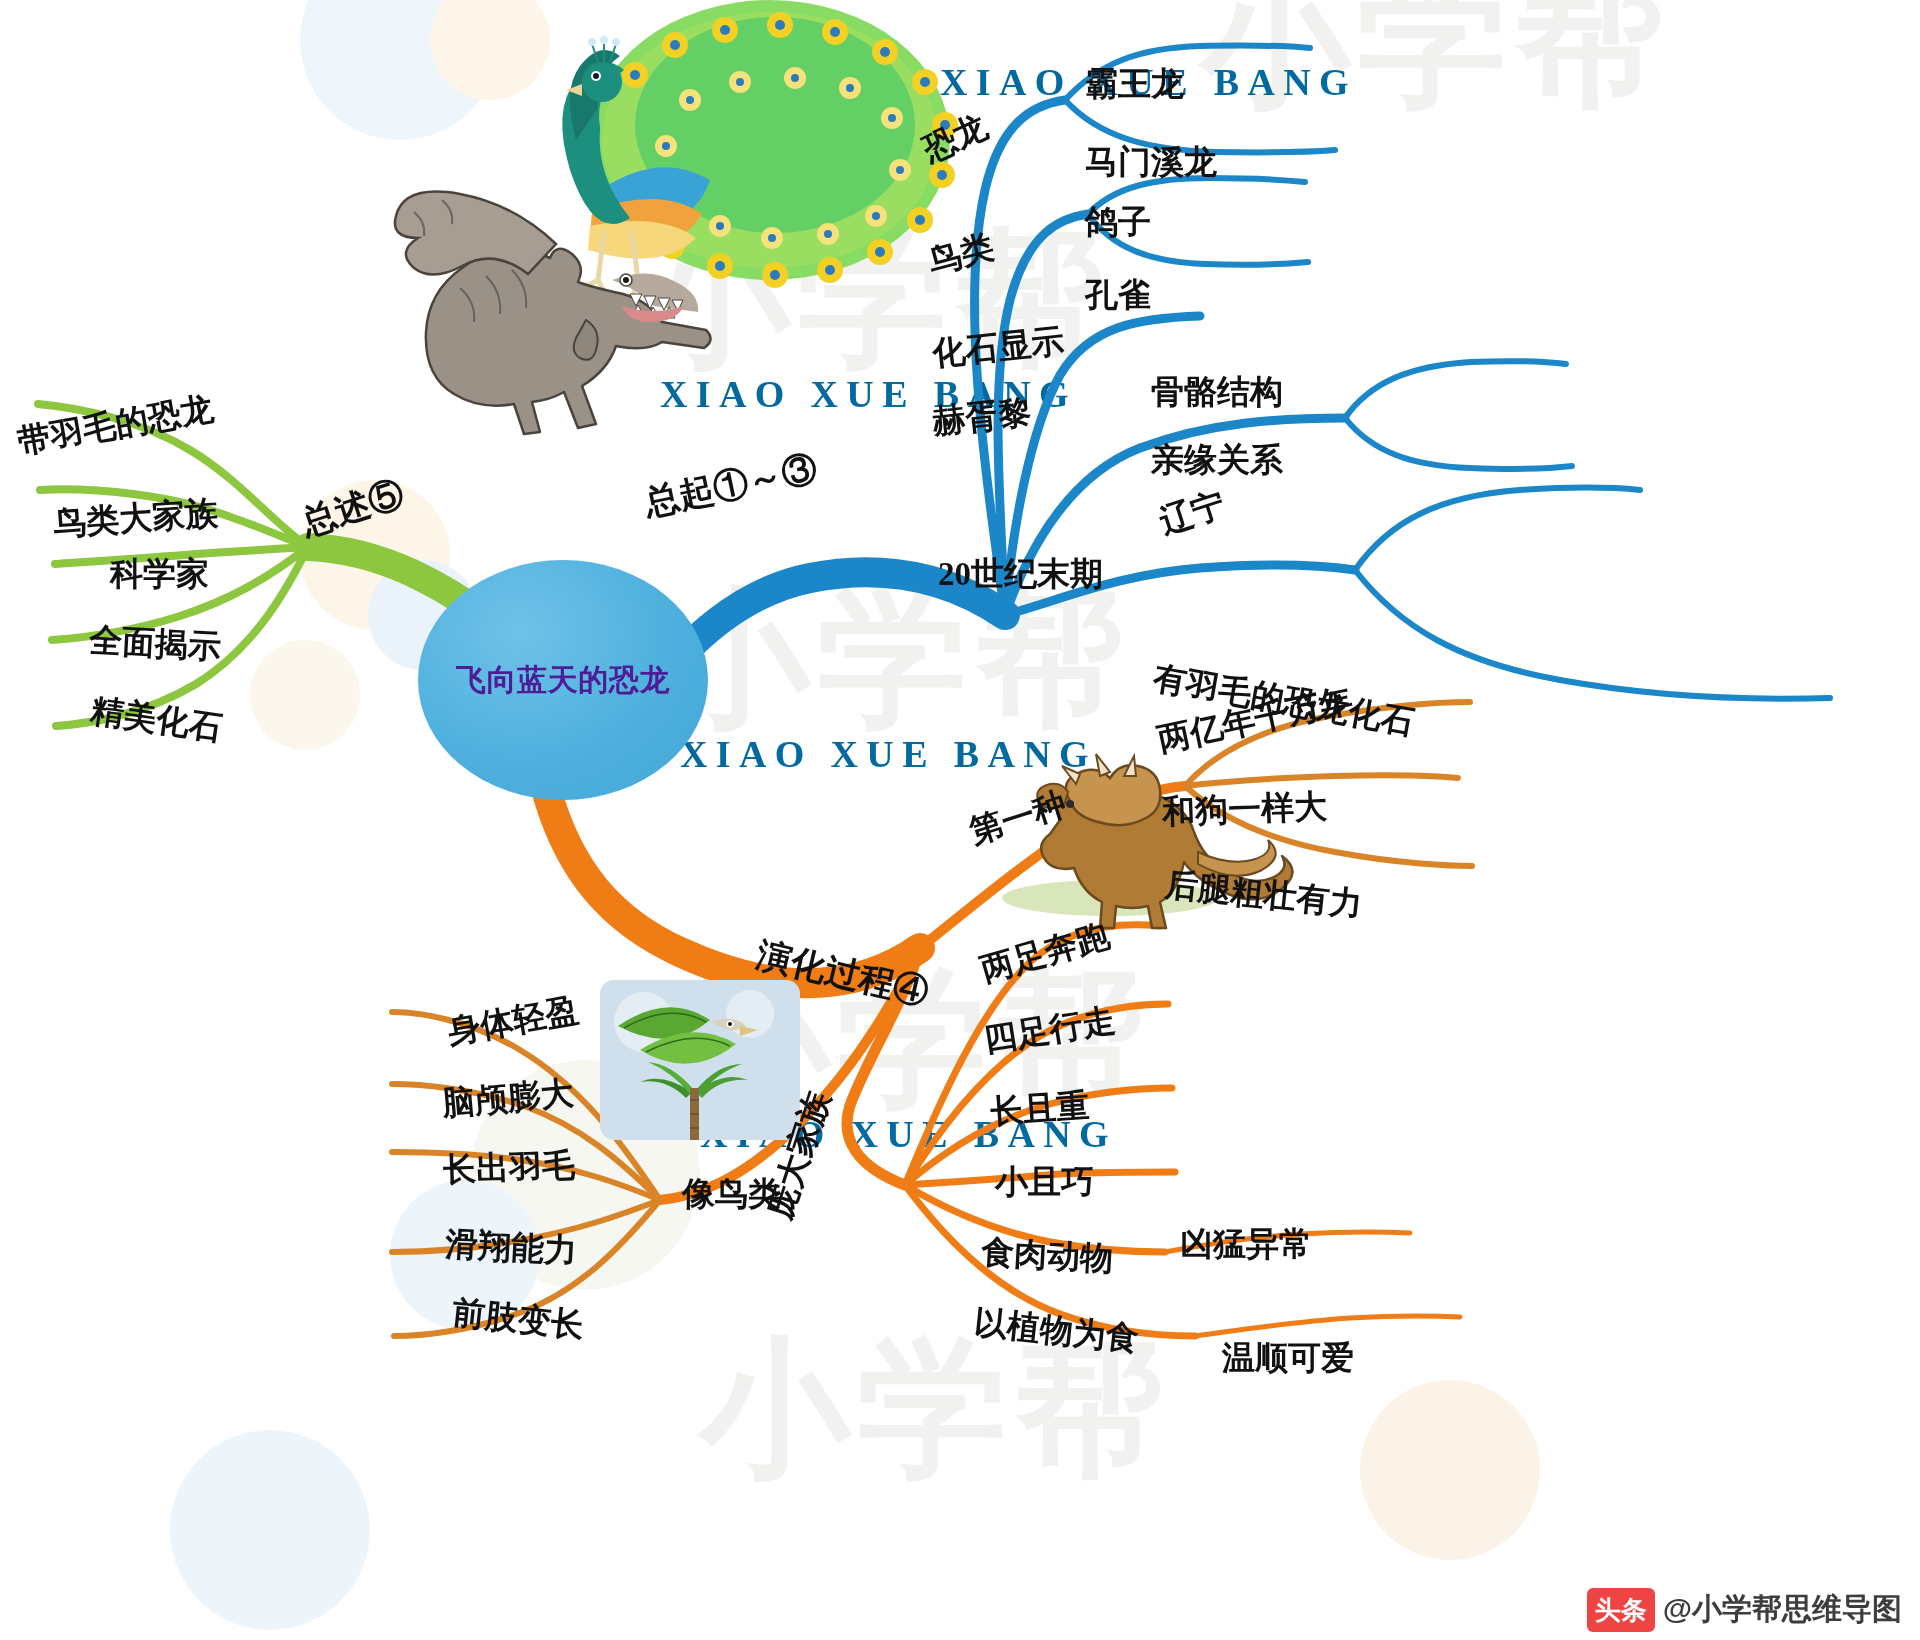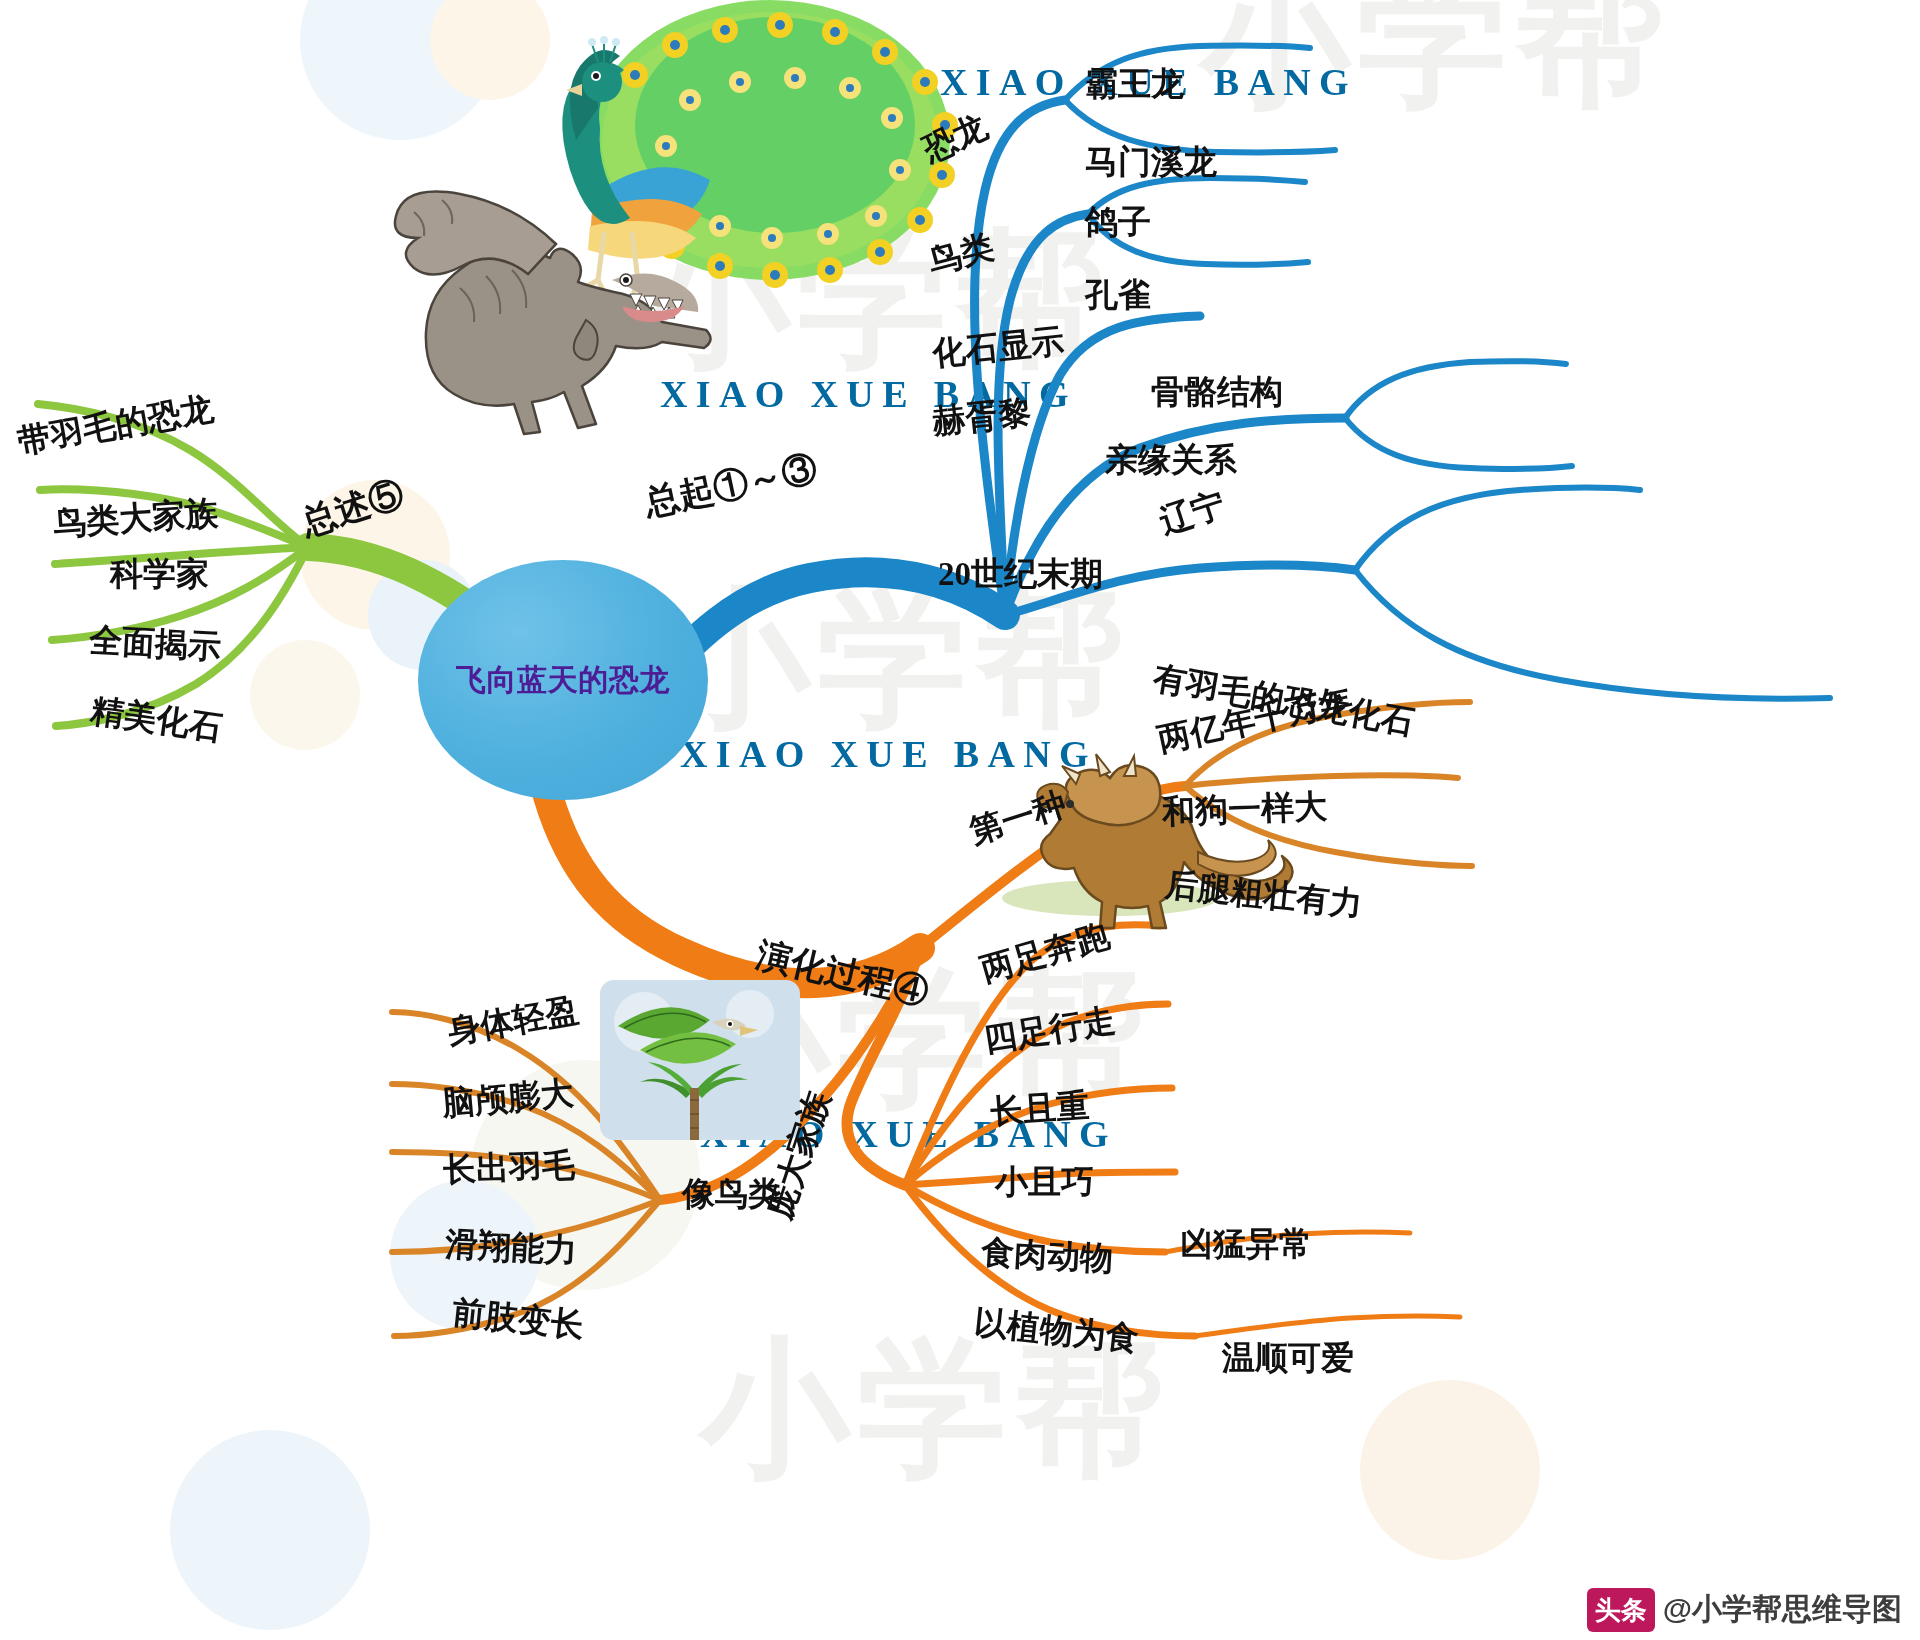--- a/index.html
+++ b/index.html
@@ -29,21 +29,21 @@
      width:290px;height:240px;border-radius:50%;
      background:radial-gradient(ellipse at 35% 30%, #6fc2e8 0%, #4fb0de 55%, #41a6d6 100%);
      box-shadow:0 0 0 0 rgba(0,0,0,0);}
   #center-label{position:absolute;z-index:7;left:418px;top:560px;width:290px;height:240px;
      display:flex;align-items:center;justify-content:center;
      color:#4c1d95;font-size:30px;font-weight:700;letter-spacing:.02em;}
 
   #credit{position:absolute;right:18px;bottom:10px;z-index:9;
      font-size:30px;font-weight:700;color:#3d3d3d;
      font-family:"Liberation Sans",sans-serif;}
-  #credit .tt{background:#be185d;color:#fff;border-radius:6px;padding:7px 8px;margin-right:8px;
+  #credit .tt{background:#ef4444;color:#fff;border-radius:6px;padding:7px 8px;margin-right:8px;
      font-size:26px;}
 </style>
 </head>
 <body>
 
 <div id="stage">
 
   <div class="blob" style="left:300px;top:-60px;width:200px;height:200px;background:#eef6fb;"></div>
   <div class="blob" style="left:430px;top:-20px;width:120px;height:120px;background:#fdf6e8;"></div>
   <div class="blob" style="left:300px;top:480px;width:150px;height:150px;background:#fdf6e8;"></div>
@@ -328,21 +328,21 @@
     <span class="lbl l1" style="left: 650px; top: 480px; transform: rotate(-12deg);">总起①～③</span>
     <span class="lbl l2" style="left: 935px; top: 128px; transform: rotate(-25deg);">恐龙</span>
     <span class="lbl l2" style="left: 1085px; top: 62px; transform: rotate(0deg);">霸王龙</span>
     <span class="lbl l2" style="left: 1085px; top: 140px; transform: rotate(0deg);">马门溪龙</span>
     <span class="lbl l2" style="left: 935px; top: 240px; transform: rotate(-15deg);">鸟类</span>
     <span class="lbl l2" style="left: 1085px; top: 200px; transform: rotate(0deg);">鸽子</span>
     <span class="lbl l2" style="left: 1085px; top: 273px; transform: rotate(0deg); font-family: Liberation Mono, monospace;">孔雀</span>
     <span class="lbl l2" style="left: 935px; top: 332px; transform: rotate(-6deg);">化石显示</span>
     <span class="lbl l2" style="left: 935px; top: 400px; transform: rotate(-6deg);">赫胥黎</span>
     <span class="lbl l2" style="left: 1151px; top: 370px; transform: rotate(0deg); font-family: Liberation Serif, serif;">骨骼结构</span>
-    <span class="lbl l2" style="left: 1105px; top: 438px; transform: rotate(0deg); font-family: Liberation Mono, monospace;">亲缘关系</span>
+    <span class="lbl l2" style="left: 1151px; top: 438px; transform: rotate(0deg); font-family: Liberation Mono, monospace;">亲缘关系</span>
     <span class="lbl l2" style="left: 938px; top: 552px; transform: rotate(0deg);">20世纪末期</span>
     <span class="lbl l2" style="left: 1168px; top: 500px; transform: rotate(-18deg);">辽宁</span>
     <span class="lbl l2" style="left: 1150px; top: 655px; transform: rotate(10deg);">有羽毛的恐龙化石</span>
 
     <span class="lbl l1" style="left: 310px; top: 500px; transform: rotate(-18deg);">总述⑤</span>
     <span class="lbl l2" style="left: 22px; top: 420px; transform: rotate(-10deg);">带羽毛的恐龙</span>
     <span class="lbl l2" style="left: 55px; top: 502px; transform: rotate(-4deg);">鸟类大家族</span>
     <span class="lbl l2" style="left: 110px; top: 552px; transform: rotate(0deg);">科学家</span>
     <span class="lbl l2" style="left: 88px; top: 618px; transform: rotate(3deg);">全面揭示</span>
     <span class="lbl l2" style="left: 88px; top: 688px; transform: rotate(8deg);">精美化石</span>

